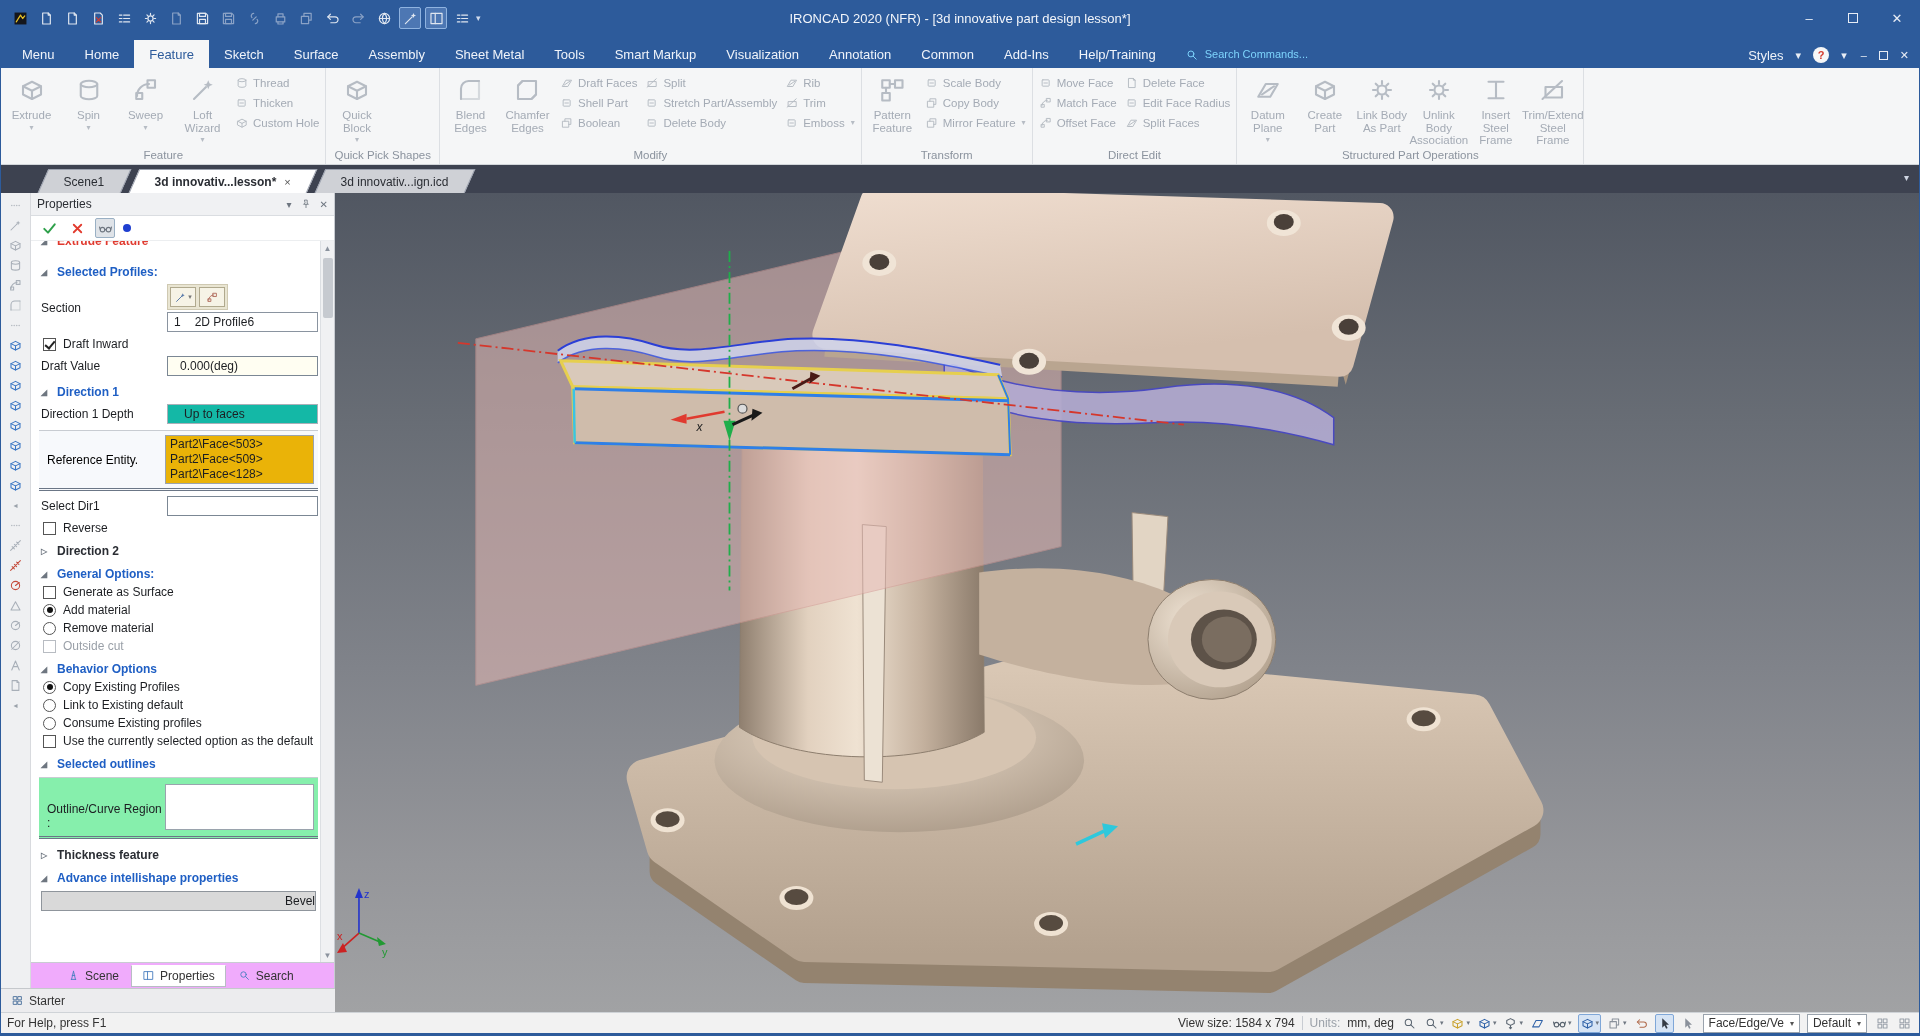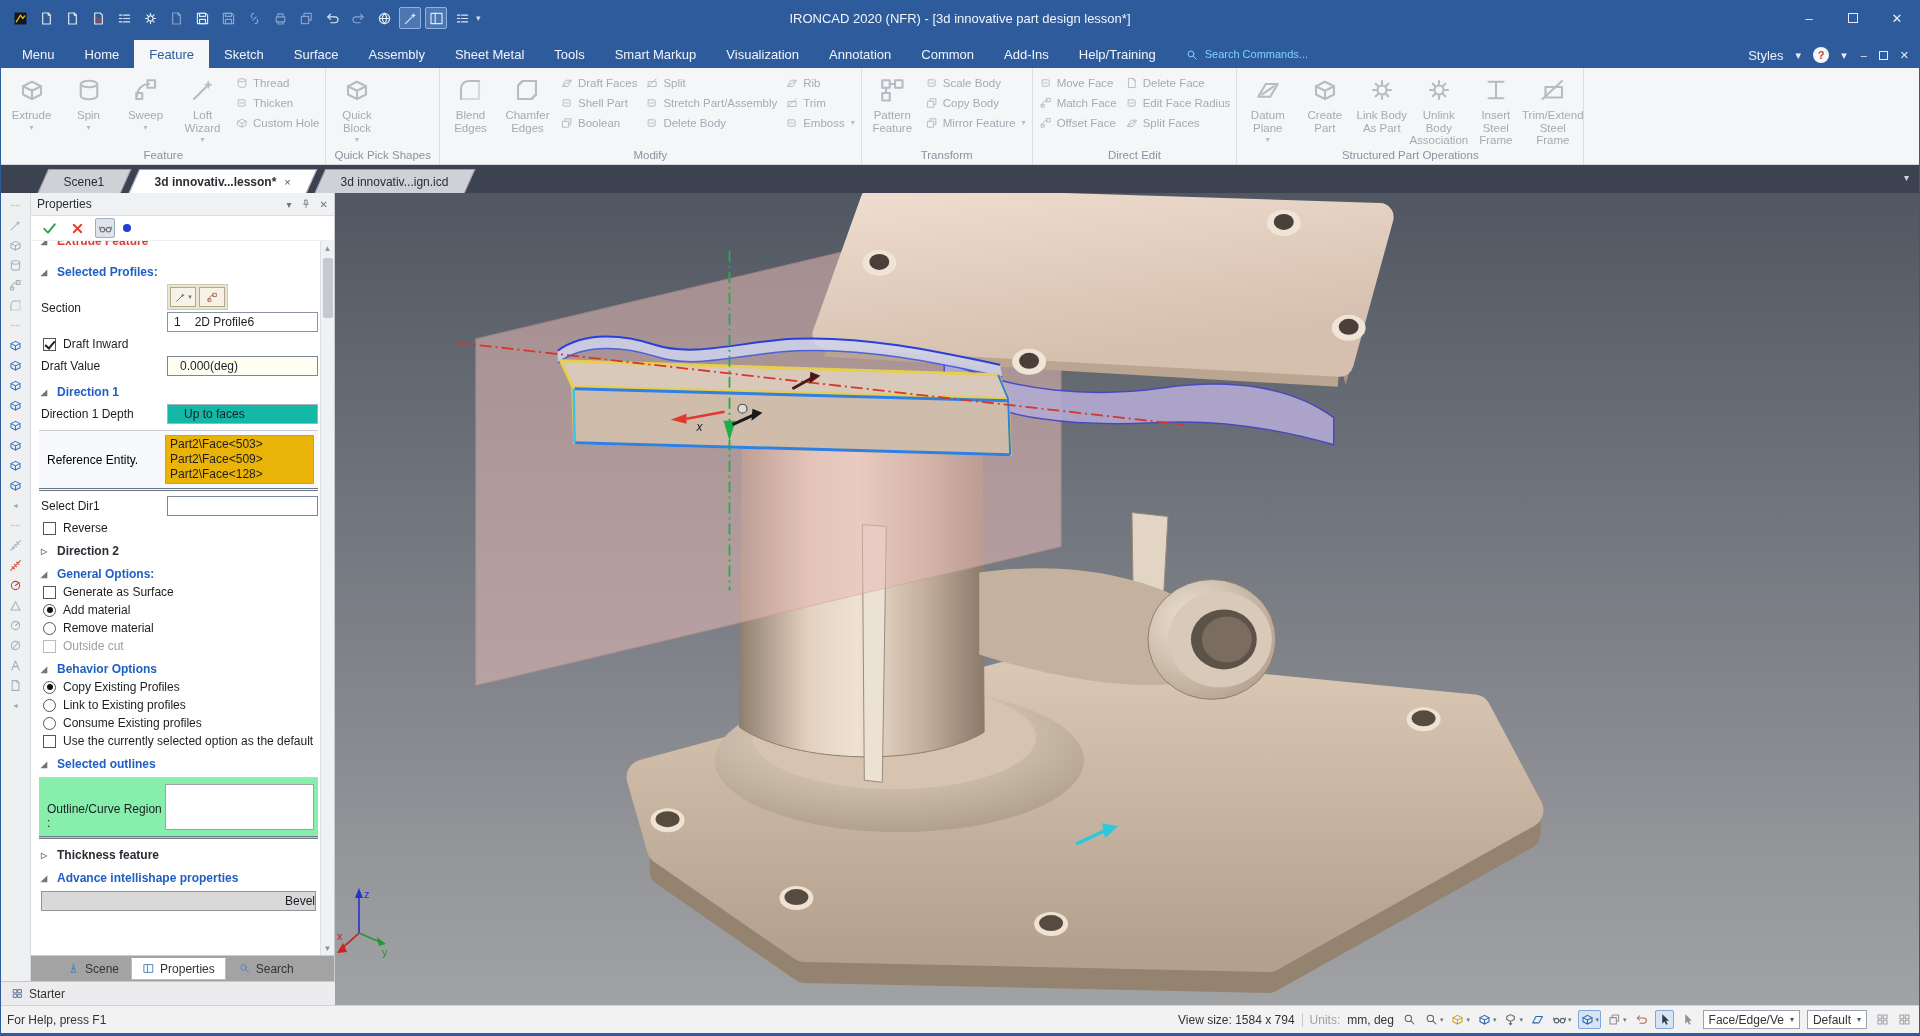--- a/index.html
+++ b/index.html
@@ -107,36 +107,36 @@
   .refbox .reflab{width:122px;color:#000000;flex:0 0 auto;padding-left:4px}
   .reflist{flex:1;background:#eab308;border:1px solid #9aa3ad;padding:1px 4px;line-height:15px}
   .outbox{margin:6px 2px 2px 2px;background:#86efac;border-top:1px solid #c8ccd2;border-bottom:3px double #6b7686;display:flex;align-items:flex-end;padding:6px 4px}
   .outbox .plab{width:122px;flex:0 0 auto;padding-left:4px}
   .outfield{flex:1;height:46px;background:#fff;border:1px solid #9aa3ad}
   .bevelbtn{margin:6px 4px 2px 4px;height:20px;background:#d9d9d9;border:1px solid #8f959c;display:flex;align-items:center;justify-content:flex-end}
   .vsb{position:absolute;right:0;top:0;bottom:0;width:14px;background:#f0f1f3;border-left:1px solid #dcdfe3;display:flex;flex-direction:column;align-items:center}
   .vsb .ar{height:14px;color:#8b939e;font-size:8px;display:flex;align-items:center}
   .vsb .thumb{width:10px;height:60px;background:#c6cad0;border-radius:2px;margin-top:3px}
   .vsb .sp{flex:1}
-  .ptabs{height:26px;border-top:1px solid #c8ccd2;background:#a3a3a3;display:flex;align-items:center;padding-left:26px;gap:2px}
+  .ptabs{height:26px;border-top:1px solid #c8ccd2;background:#f0abfc;display:flex;align-items:center;padding-left:26px;gap:2px}
   .ptab{display:flex;align-items:center;gap:5px;height:22px;padding:0 10px;font-size:12px;color:#333}
   .ptab svg{width:13px;height:13px}
   .ptab.active{background:#fff;border:1px solid #b8bcc4;border-top-color:#fff}
   .ptab .tico{color:#4a7fc0}
 
   .starterband{height:24px;background:#ececee;border-top:1px solid #c5c8cc;display:flex;align-items:center;padding-left:6px}
   .startertab{display:flex;align-items:center;gap:5px;font-size:12px;color:#333;padding:2px 10px 2px 4px}
   .startertab svg{width:13px;height:13px;color:#4a6f9c}
 
   
   .viewport{flex:1;position:relative;background:linear-gradient(180deg,#515762 0%,#686d75 28%,#80838a 58%,#95969a 82%,#a1a2a4 100%)}
   .viewport svg.scene{position:absolute;inset:0}
 
   
-  .statusbar{height:31px;background:#f2f2f2;border-top:1px solid #cfd3d7;border-bottom:3px solid #2d5b9b;display:flex;align-items:center;font-size:12px;color:#333;flex:0 0 auto;padding:0 6px}
+  .statusbar{height:24px;background:#f2f2f2;border-top:1px solid #cfd3d7;border-bottom:3px solid #2d5b9b;display:flex;align-items:center;font-size:12px;color:#333;flex:0 0 auto;padding:0 6px}
   .sb-right{margin-left:auto;display:flex;align-items:center;gap:7px}
   .sb-sep{width:1px;height:14px;background:#c8ccd2}
   .sb-dim{color:#9aa0a8}
   .sbi{display:flex;align-items:center;gap:1px;padding:1px;border-radius:2px}
   .sbi svg{width:15px;height:15px}
   .sbi .dd{font-size:7px;color:#6e7680}
   .sbi.on{background:#d6e4f5;border:1px solid #7fa7d8}
   .sb-select{display:flex;align-items:center;gap:6px;border:1px solid #9aa3ad;background:#fff;height:19px;padding:0 5px;font-size:12px}
   .sb-select .dd{font-size:8px;color:#555}
 </style>
@@ -1034,21 +1034,21 @@
               <div class="phdr blue">
                   <span class="tri">◢</span>
                   <span>Behavior Options</span>
                 </div>
               <div class="optrow">
                   <span class="rad on"></span>
                   <span>Copy Existing Profiles</span>
                 </div>
               <div class="optrow">
                   <span class="rad"></span>
-                  <span>Link to Existing profiles</span>
+                  <span>Link to Existing default</span>
                 </div>
               <div class="optrow">
                   <span class="rad"></span>
                   <span>Consume Existing profiles</span>
                 </div>
               <div class="optrow">
                   <span class="chk"></span>
                   <span>Use the currently selected option as the default</span>
                 </div>
 

